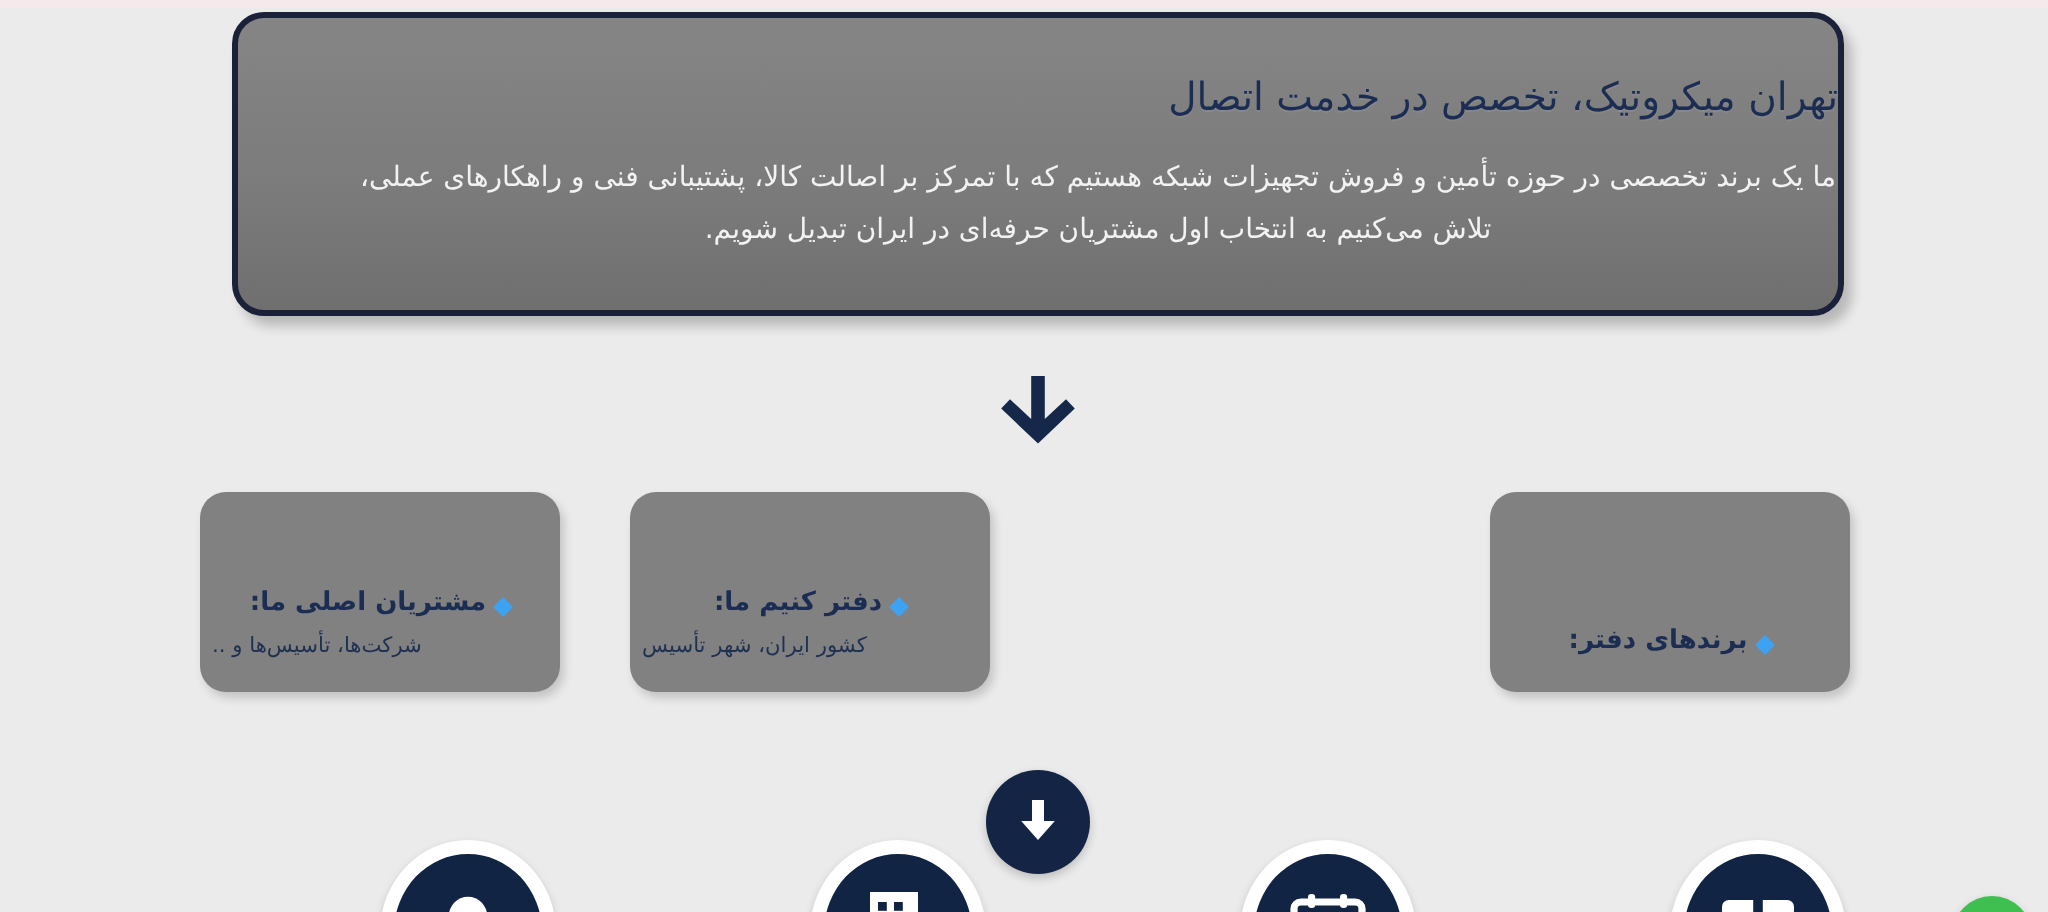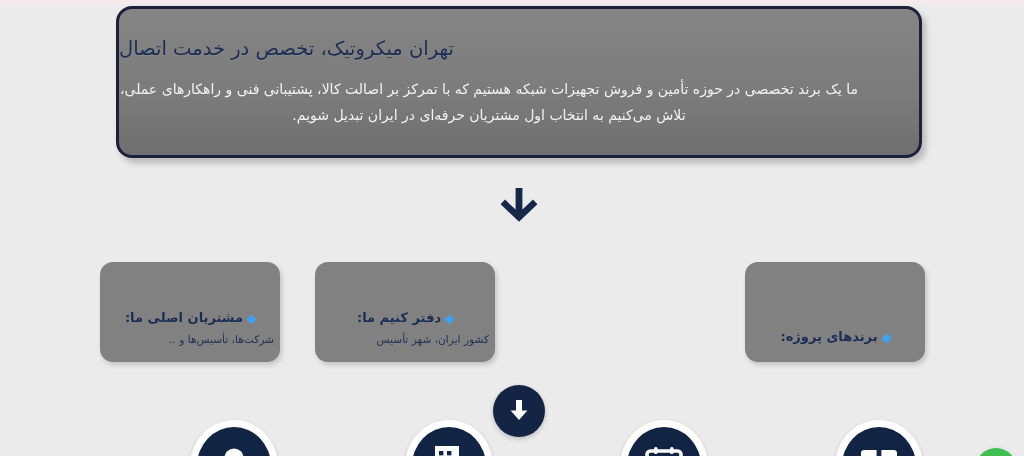--- a/index.html
+++ b/index.html
@@ -31,21 +31,21 @@
     top: 6px;
     width: 806px;
     height: 152px;
     box-sizing: border-box;
     background: linear-gradient(180deg, #858585 0%, #7c7c7c 55%, #6f6f6f 100%);
     border: 3px solid #1b2138;
     border-radius: 16px;
     box-shadow: 4px 5px 6px rgba(0,0,0,0.22);
     display: flex;
     flex-direction: column;
-    align-items: flex-end;
+    align-items: flex-start;
     justify-content: center;
     text-align: center;
     direction: rtl;
   }
   .hero-title {
     color: #1b2d52;
     font-size: 19.5px;
     font-weight: 400;
     letter-spacing: .2px;
     line-height: 1.4;
@@ -73,29 +73,29 @@
   
   .cards {
     position: absolute;
     left: 0;
     top: 210px;
     width: 1024px;
     height: 160px;
   }
   .card {
     position: absolute;
-    top: 52px;
+    top: 36px;
     width: 180px;
     height: 100px;
     background: #818181;
     border-radius: 13px;
     box-shadow: 2px 3px 5px rgba(0,0,0,0.17);
     box-sizing: border-box;
     direction: rtl;
-    text-align: right;
+    text-align: left;
   }
   .card.c1 { left: 100px; }
   .card.c2 { left: 315px; }
   .card.c3 { left: 530px; }
   .card.c4 { left: 745px; }
 
   .card-body {
     position: absolute;
     left: 0;
     right: 0;
@@ -260,21 +260,21 @@
         <rect x="18.5" y="29" width="5" height="5" fill="#ffffff"></rect>
         <rect x="27" y="29" width="5" height="5" fill="#ffffff"></rect>
       </svg>
     </span>
   </div>
 
   <div class="card c4">
     <div class="card-body">
       <div class="card-title">
         <span class="bullet"></span>
-        <span>برندهای پروژه:</span>
+        <span>برندهای دفتر:</span>
       </div>
     </div>
   </div>
   <div class="icon-badge" style="left:835px; top:210px; transform:none;">
     <span>
       <svg width="42" height="38" viewBox="0 0 42 38" aria-hidden="true">
         <path d="M3 6.5 A3.4 3.4 0 0 1 6.4 3 H18.6 V14 H3 Z" fill="#ffffff"></path>
         <path d="M23.4 3 H35.6 A3.4 3.4 0 0 1 39 6.5 V14 H23.4 Z" fill="#ffffff"></path>
         <rect x="3" y="17.6" width="36" height="17.4" rx="2.2" fill="#ffffff"></rect>
       </svg>

